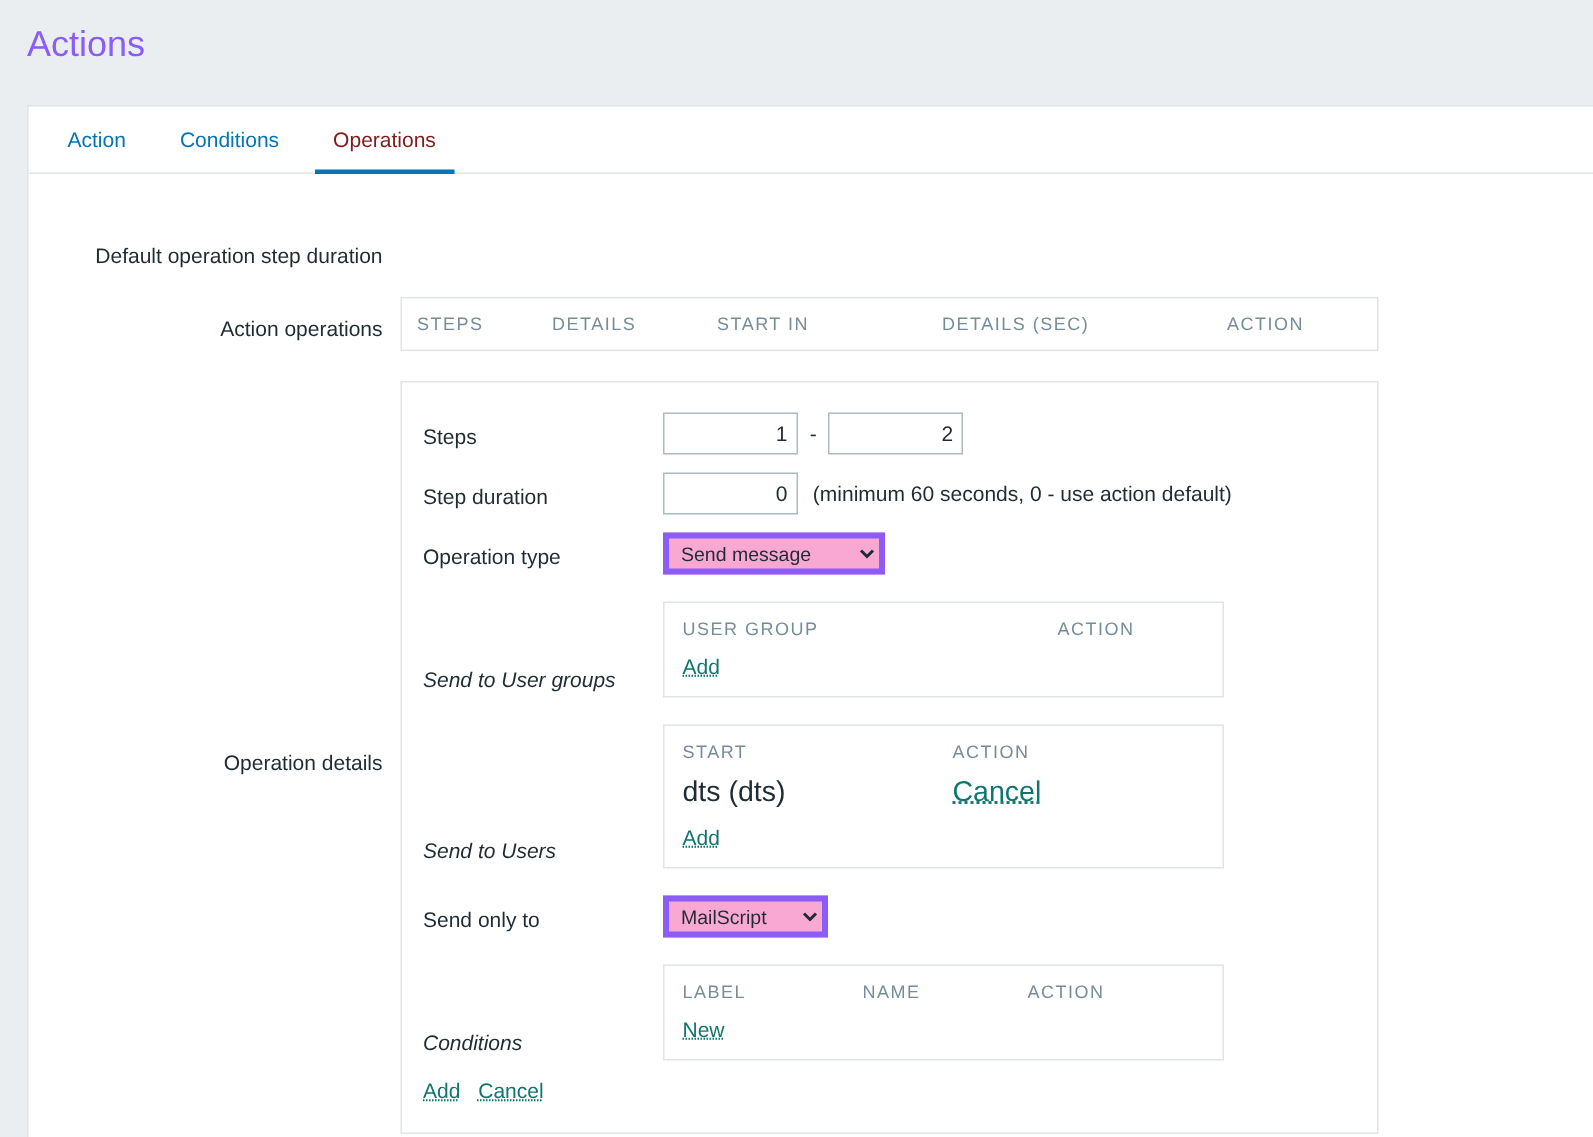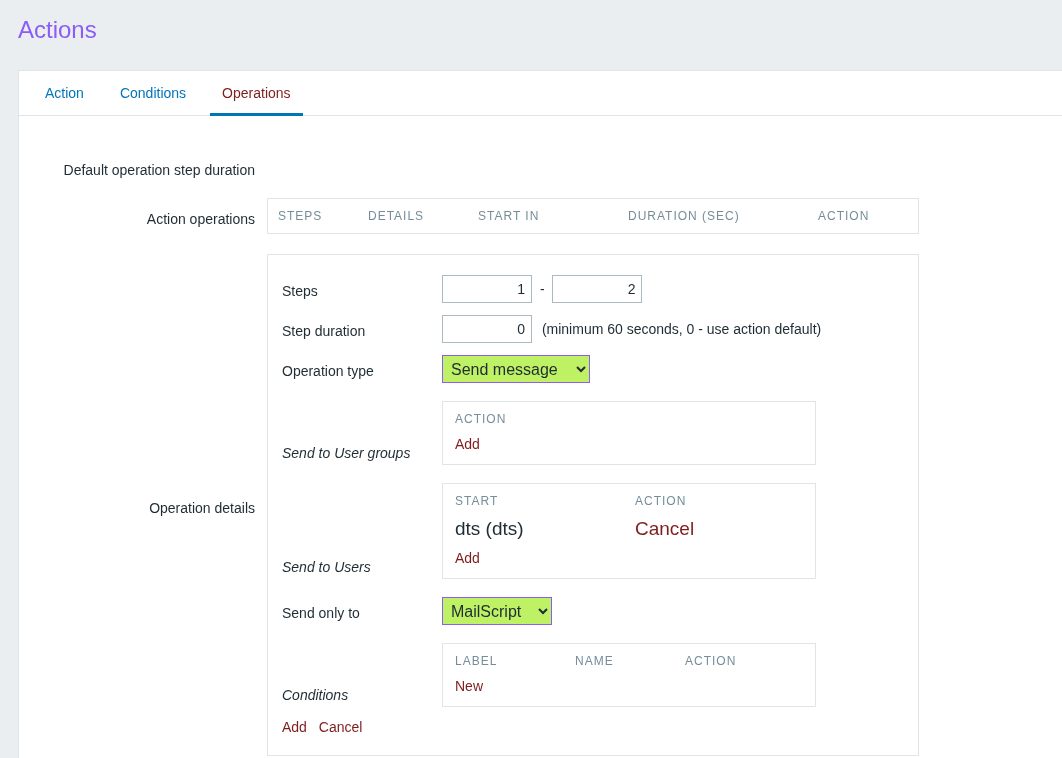--- a/index.html
+++ b/index.html
@@ -120,25 +120,25 @@
     width: 160px;
     color: #1f2c33;
     font-size: 14px;
     padding-top: 4px;
   }
   .inner-label.bottom { align-self: flex-end; padding-bottom:4px; padding-top:0;font-style:italic;}
   .inner-control { flex:1; }
   .dash { margin: 0 4px; }
   select.sel {
     height: 28px;
-    border: 1px solid #8b5cf6;
-    font-size: 16px;
+    border: 4px solid #8b5cf6;
+    font-size: 13px;
     padding: 2px 4px;
     color: #1f2c33;
-    background: #bef264;
+    background: #f9a8d4;
   }
   .sel-w1 { width: 148px; }
   .sel-w2 { width: 110px; }
   .mini-table {
     border: 1px solid #dfe4e7;
     width: 374px;
     padding: 10px 12px 12px 12px;
   }
   .mini-header {
     display: flex;
@@ -148,21 +148,22 @@
     margin-bottom: 10px;
   }
   .mini-col-a { width: 180px; }
   .mini-col-b { width: 120px; }
   .mini-row {
     display:flex;
     margin-bottom: 10px;
     font-size:19px;
   }
   .link {
-    color: #7f1d1d;
+    color: #0f766e;
+    text-decoration: underline;
     text-decoration-style: dotted;
     cursor: pointer;
   }
   .footer-links {
     padding: 6px 14px;
   }
   .footer-links .link { margin-right: 8px; }
   input[type=checkbox] { transform: scale(1.0); }
 </style>
 </head>
@@ -187,21 +188,21 @@
     </div>
 
     <div class="form-row">
       <div class="form-label">Action operations</div>
       <div class="form-control-area">
         <div class="ops-table">
           <div class="ops-header">
             <div class="ops-col-steps">STEPS</div>
             <div class="ops-col-details">DETAILS</div>
             <div class="ops-col-start">START IN</div>
-            <div class="ops-col-duration">DURATION (SEC)</div>
+            <div class="ops-col-duration">DETAILS (SEC)</div>
             <div class="ops-col-action">ACTION</div>
           </div>
         </div>
       </div>
     </div>
 
     <div class="form-row">
       <div class="form-label">Operation details</div>
       <div class="form-control-area">
         <div class="op-details-box">
@@ -230,20 +231,21 @@
                 <option selected="">Send message</option>
               </select>
             </div>
           </div>
 
           <div class="inner-row top" style="margin-top:6px;">
             <div class="inner-label bottom">Send to User groups</div>
             <div class="inner-control">
               <div class="mini-table">
                 <div class="mini-header">
+                  <div style="width:250px;">USER GROUP</div>
                   <div>ACTION</div>
                 </div>
                 <span class="link">Add</span>
               </div>
             </div>
           </div>
 
           <div class="inner-row top" style="margin-top:6px;">
             <div class="inner-label bottom">Send to Users</div>
             <div class="inner-control">

